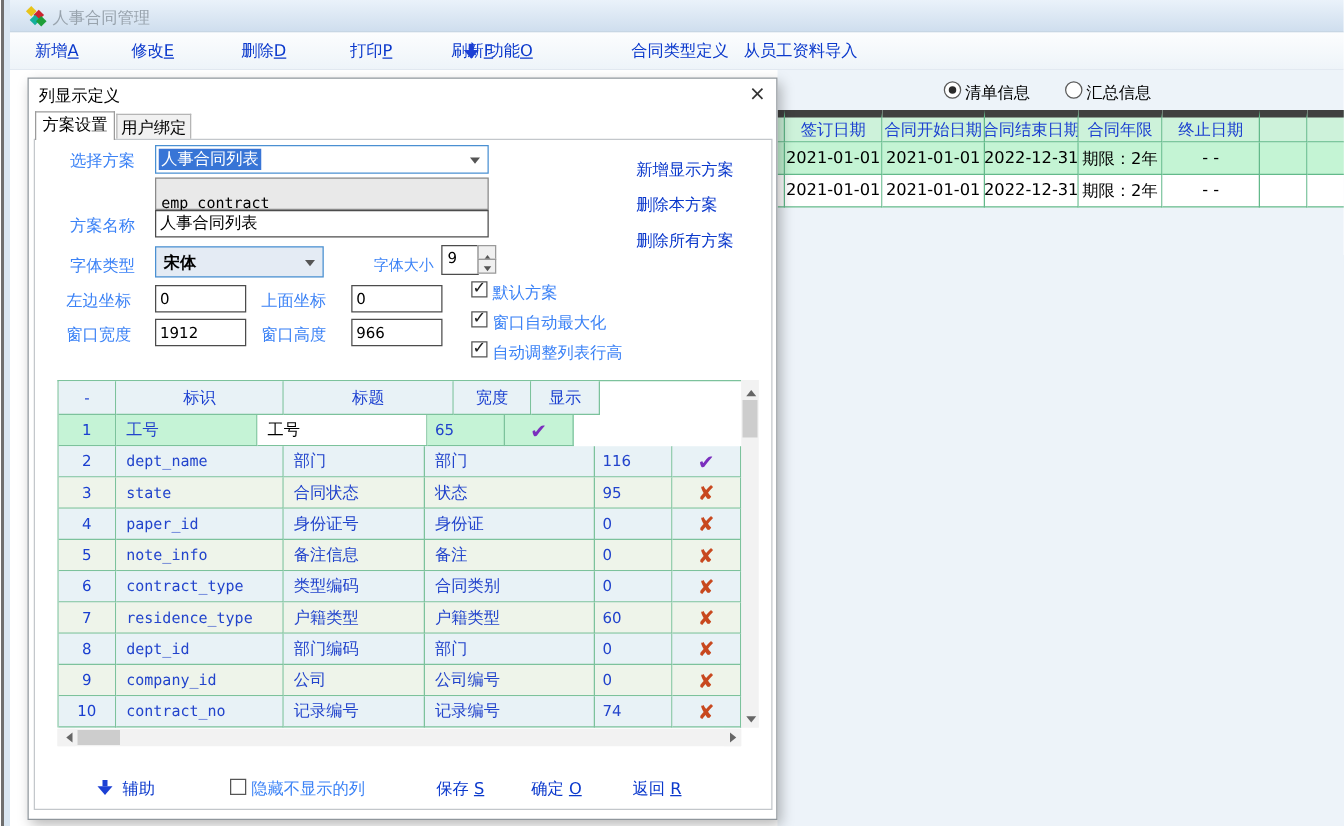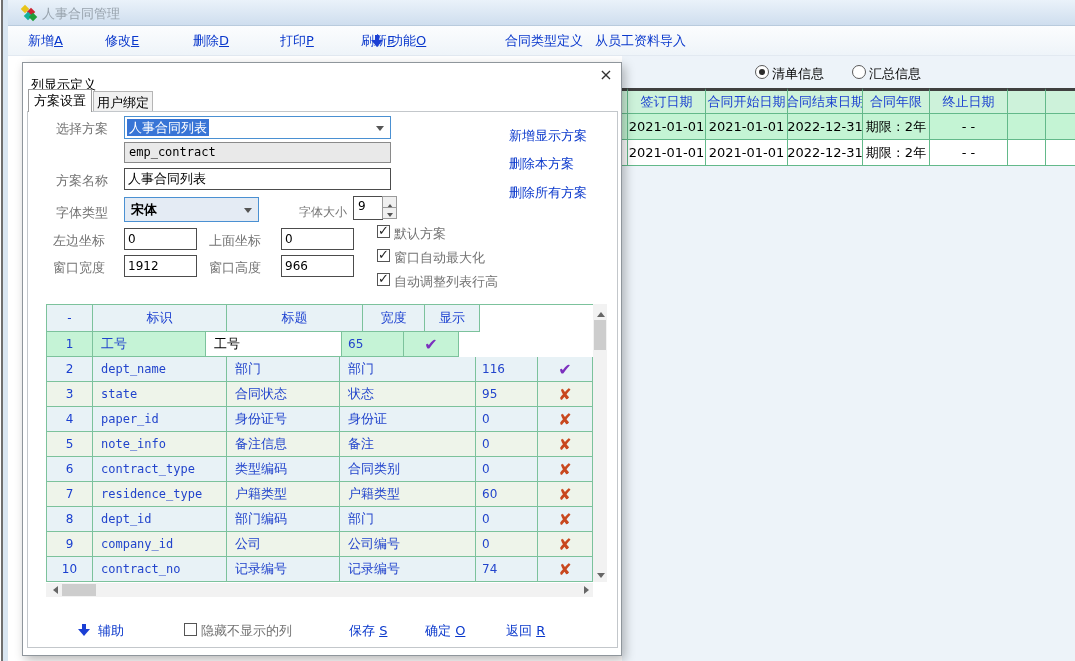--- a/index.html
+++ b/index.html
@@ -36,50 +36,50 @@
   .right-pane { left:622px; top:56px; width:453px; height:605px; background:#edf3f9; }
   .radio { position:absolute; width:14px; height:14px; border:1px solid #5a5a5a; border-radius:50%; background:#fff; }
   .radio[data-on="true"]::after { content:""; position:absolute; left:3px; top:3px; width:6px; height:6px;
     border-radius:50%; background:#2b2b2b; }
   .radio-label { position:absolute; color:#000; }
 
   .main-table { left:622px; top:88px; }
   .m-row { display:flex; }
   .m-cell { border-right:1px solid #63b98a; border-bottom:1px solid #63b98a; height:26px;
     display:flex; align-items:center; justify-content:center; overflow:hidden; white-space:nowrap; }
-  .m-head .m-cell { background:#cdf2da; color:#1a3fd0; border-top:3px solid #404040; }
+  .m-head .m-cell { background:#cdf2da; color:#1a3fd0; border-top:6px solid #404040; }
   .m-r1 .m-cell { background:#c4f4d4; }
   .m-r2 .m-cell { background:#ffffff; }
   .mc0 { width:6px; border-right:1px solid #63b98a; }
   .mc1 { width:78px; } .mc2 { width:82px; } .mc3 { width:75px; } .mc4 { width:67px; }
   .mc5 { width:78px; } .mc6 { width:38px; } .mc7 { width:30px; border-right:none; }
 
   
   .dialog { left:22px; top:62px; width:600px; height:594px; background:#fff;
     border:1px solid #8f969c; box-shadow:3px 4px 10px rgba(0,0,0,.28); }
-  .dlg-title { left:8px; top:13px; font-size:13px; color:#000; }
+  .dlg-title { left:8px; top:5px; font-size:13px; color:#000; }
   .dlg-close { left:572px; top:2px; width:22px; height:20px; text-align:center; line-height:20px;
     font-size:16px; color:#333; cursor:default; }
   .tab { position:absolute; top:26px; height:23px; text-align:center; line-height:22px; font-size:13px; }
   .tab-active { left:5px; width:64px; background:#fff; border:1px solid #9b9b9b; border-bottom:none; z-index:2; }
   .tab-idle { left:70px; width:60px; top:28px; height:21px; background:#f1f1f1; border:1px solid #b5b5b5; border-bottom:none; }
   .panel { left:4px; top:48px; width:591px; height:537px; border:1px solid #c3c7cb; background:#fff; }
 
-  .lbl { position:absolute; color:#737373; font-size:13px; white-space:nowrap; }
+  .lbl { position:absolute; color:#3b82f6; font-size:13px; white-space:nowrap; }
   .input { position:absolute; background:#fff; border:1px solid #4c4c4c; font-size:12px;
     padding:2px 3px; line-height:16px; }
   .combo { position:absolute; border:1px solid #4a90d2; background:#fff; }
   .combo .chev { position:absolute; right:6px; top:9px; width:0; height:0;
     border:4px solid transparent; border-top:5px solid #555; }
   .combo1-sel { position:absolute; left:2px; top:2px; height:17px; background:#3875d6; color:#fff;
     padding:0 2px; line-height:17px; font-size:13px; }
   .combo2 { background:#e4ebf4; }
   .combo2 .val { position:absolute; left:6px; top:3px; font-weight:bold; font-size:13px; }
   .mono-field { position:absolute; background:#e9e9e9; border:1px solid #8a8a8a;
-    font-family:"DejaVu Sans Mono","Liberation Mono",monospace; font-size:12px; padding:2px 4px; }
+    font-family:"DejaVu Sans Mono","Liberation Mono",monospace; font-size:12px; padding:12px 4px; }
 
   .spin-num { position:absolute; background:#fff; border:1px solid #4c4c4c; font-size:12px; padding:2px 4px; }
   .spin-btns { position:absolute; width:15px; }
   .spin-b { width:15px; height:12px; background:#f0f0f0; border:1px solid #9a9a9a; position:relative; }
   .spin-b::after { content:""; position:absolute; left:4px; }
   .spin-up::after { top:4px; border:3px solid transparent; border-bottom:4px solid #555; }
   .spin-dn::after { top:5px; border:3px solid transparent; border-top:4px solid #555; }
 
   .cb { position:absolute; width:13px; height:13px; background:#fff; border:1px solid #555; }
   .cb[data-checked="true"]::after { content:"✓"; position:absolute; left:0px; top:-3px;

